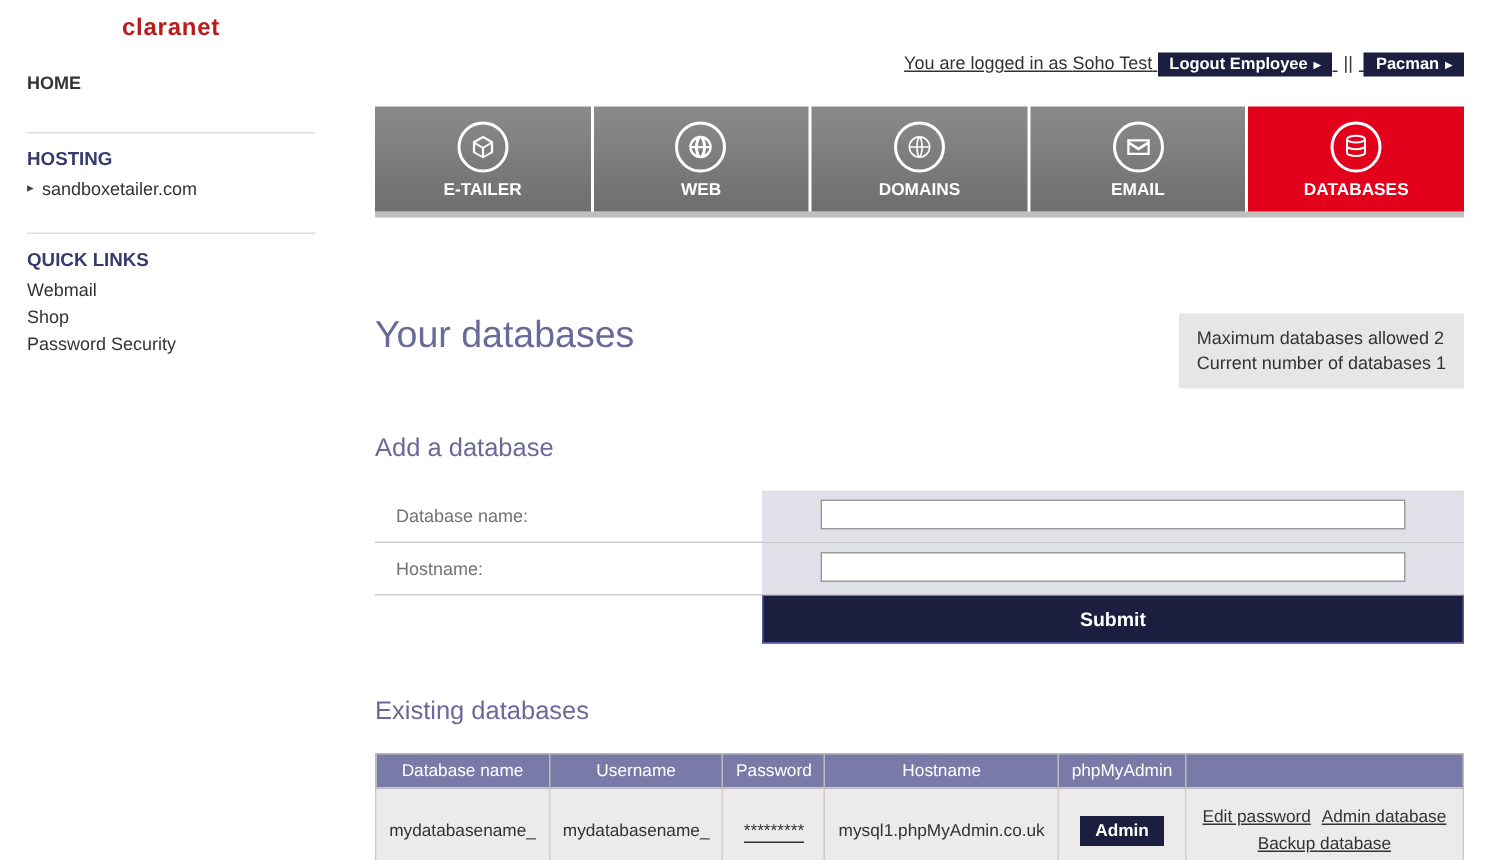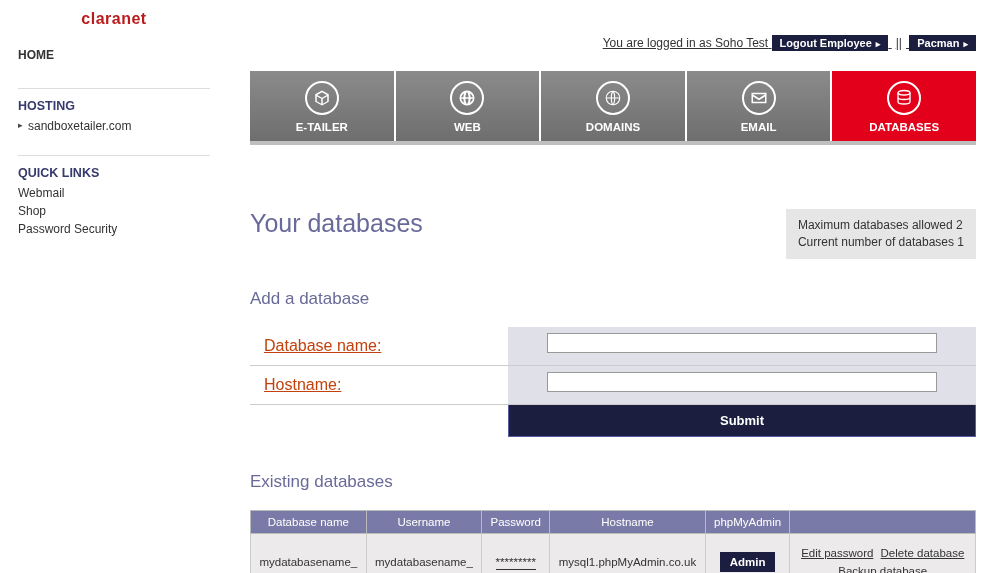--- a/index.html
+++ b/index.html
@@ -23,21 +23,21 @@
 .tab { flex: 1; background: linear-gradient(#8b8b8b, #6e6e6e); color: #fff; text-align: center; padding: 10px 0 8px; cursor: pointer; font-size: 11.5px; font-weight: bold; }
 .tab.active { background: #e2001a; }
 .tab-icon { width: 34px; height: 34px; border: 2.5px solid #fff; border-radius: 50%; margin: 0 auto 6px; display: flex; align-items: center; justify-content: center; }
 .tab-icon svg { width: 18px; height: 18px; fill: #fff; }
 .content { padding-top: 64px; }
 .header-row { display: flex; justify-content: space-between; align-items: flex-start; margin-bottom: 30px; }
 .page-title { color: #6a6a9a; font-size: 25px; font-weight: normal; }
 .status-box { background: #e6e6e6; padding: 8px 12px; text-align: left; font-size: 12px; line-height: 1.4; }
 .section-title { color: #6a6a9a; font-size: 17px; font-weight: normal; margin-bottom: 18px; }
 .form-row { display: flex; border-bottom: 1px solid #ccc; }
-.form-label { width: 258px; padding: 10px 14px; font-size: 16px; color: #c2410c; text-decoration: underline; }
+.form-label { width: 258px; padding: 10px 14px; font-size: 12px; color: #737373; }
 .form-input-cell { flex: 1; background: #e0e0e8; padding: 6px 10px; text-align: center; }
 .form-input-cell input { width: 390px; height: 20px; border: 1px solid #999; padding: 1px 4px; font-size: 12px; }
 .submit-row { display: flex; }
 .submit-spacer { width: 258px; }
 .submit-btn { flex: 1; background: #1b1e3f; color: #fff; border: 1px solid #5a5aa0; padding: 8px; font-weight: bold; font-size: 13px; cursor: pointer; text-align: center; border-top: none; }
 .existing { margin-top: 35px; }
 .table { width: 100%; border-collapse: collapse; }
 .table th { background: #7a7aa8; color: #fff; padding: 5px 8px; font-size: 11.5px; font-weight: normal; border: 1px solid #bbb; }
 .table td { background: #eceaea; padding: 10px 8px; font-size: 11.5px; border: 1px solid #ccc; text-align: center; }
 .pw-mask { border-bottom: 1px solid #333; padding-bottom: 1px; letter-spacing: 0px; cursor: pointer; }
@@ -161,21 +161,21 @@
           </thead>
           <tbody>
             <tr>
               <td>mydatabasename_</td>
               <td>mydatabasename_</td>
               <td><span class="pw-mask">*********</span></td>
               <td>mysql1.phpMyAdmin.co.uk</td>
               <td><span class="admin-btn">Admin</span></td>
               <td class="actions-cell">
                 <span class="action-link">Edit password</span>
-                <span class="action-link">Delete database</span><br>
+                <span class="action-link">Admin database</span><br>
                 <span class="action-link">Backup database</span>
               </td>
             </tr>
           </tbody>
         </table>
       </div>
     </div>
   </div>
 </div>
 

